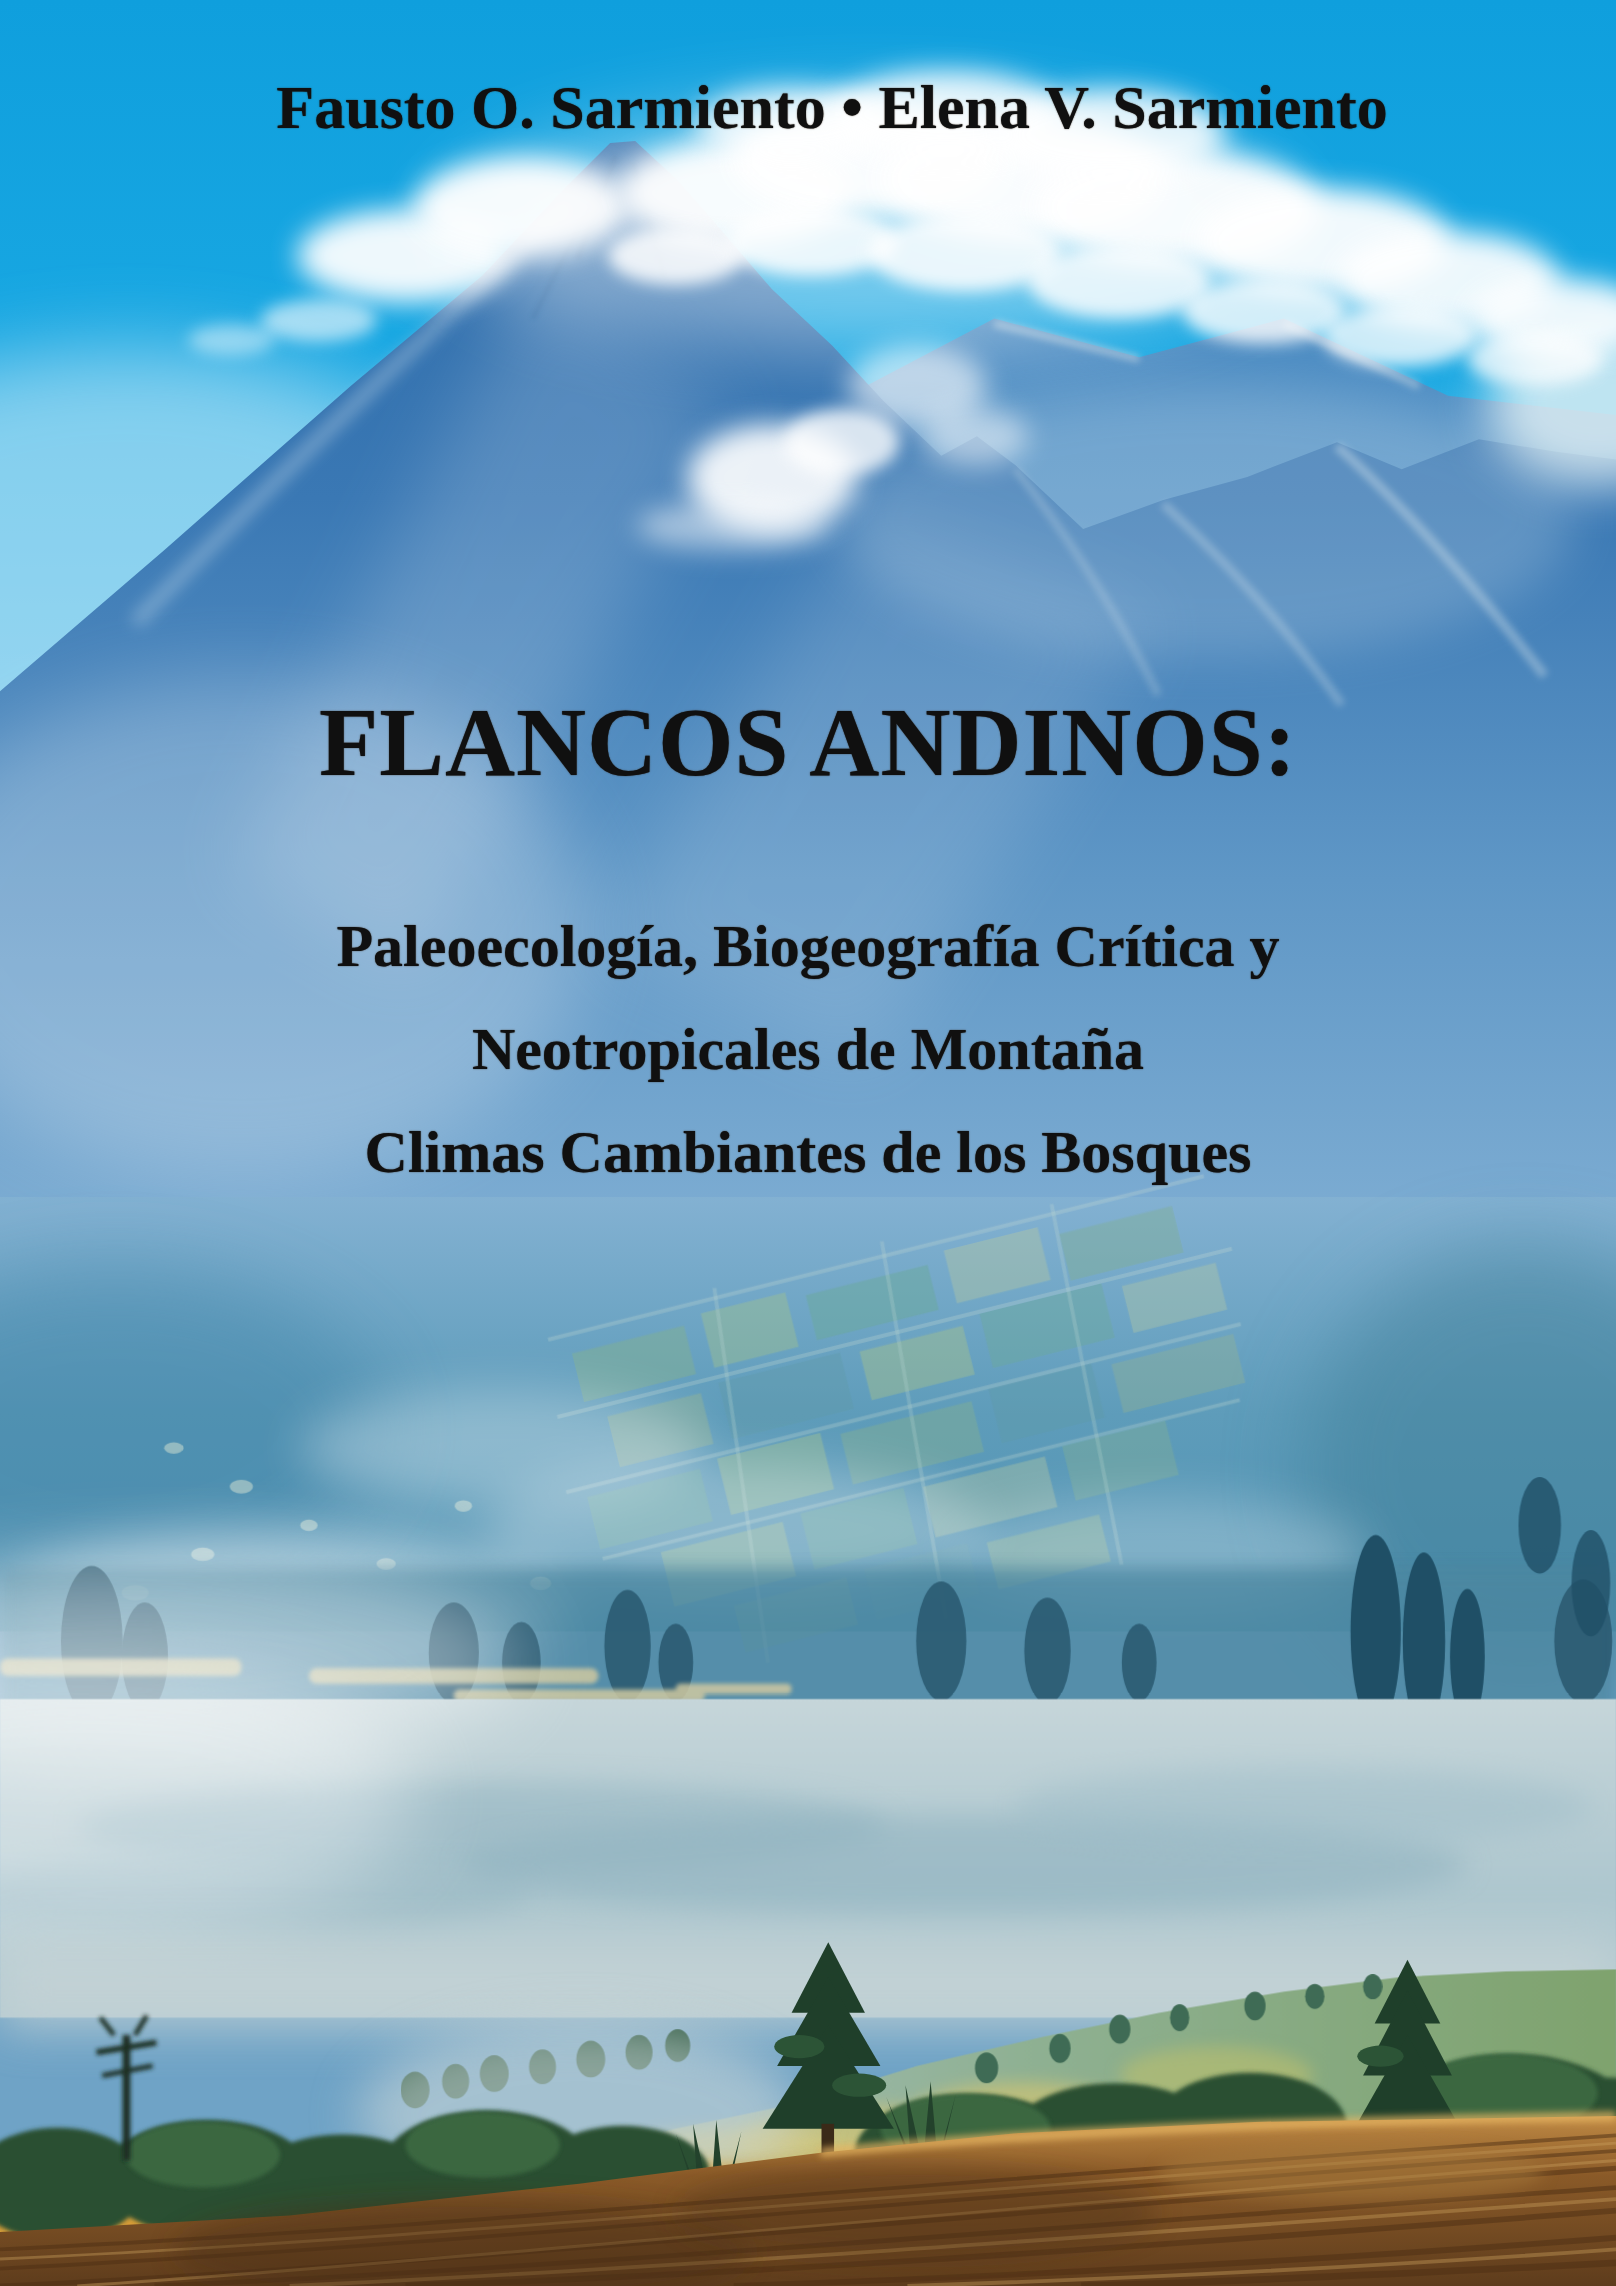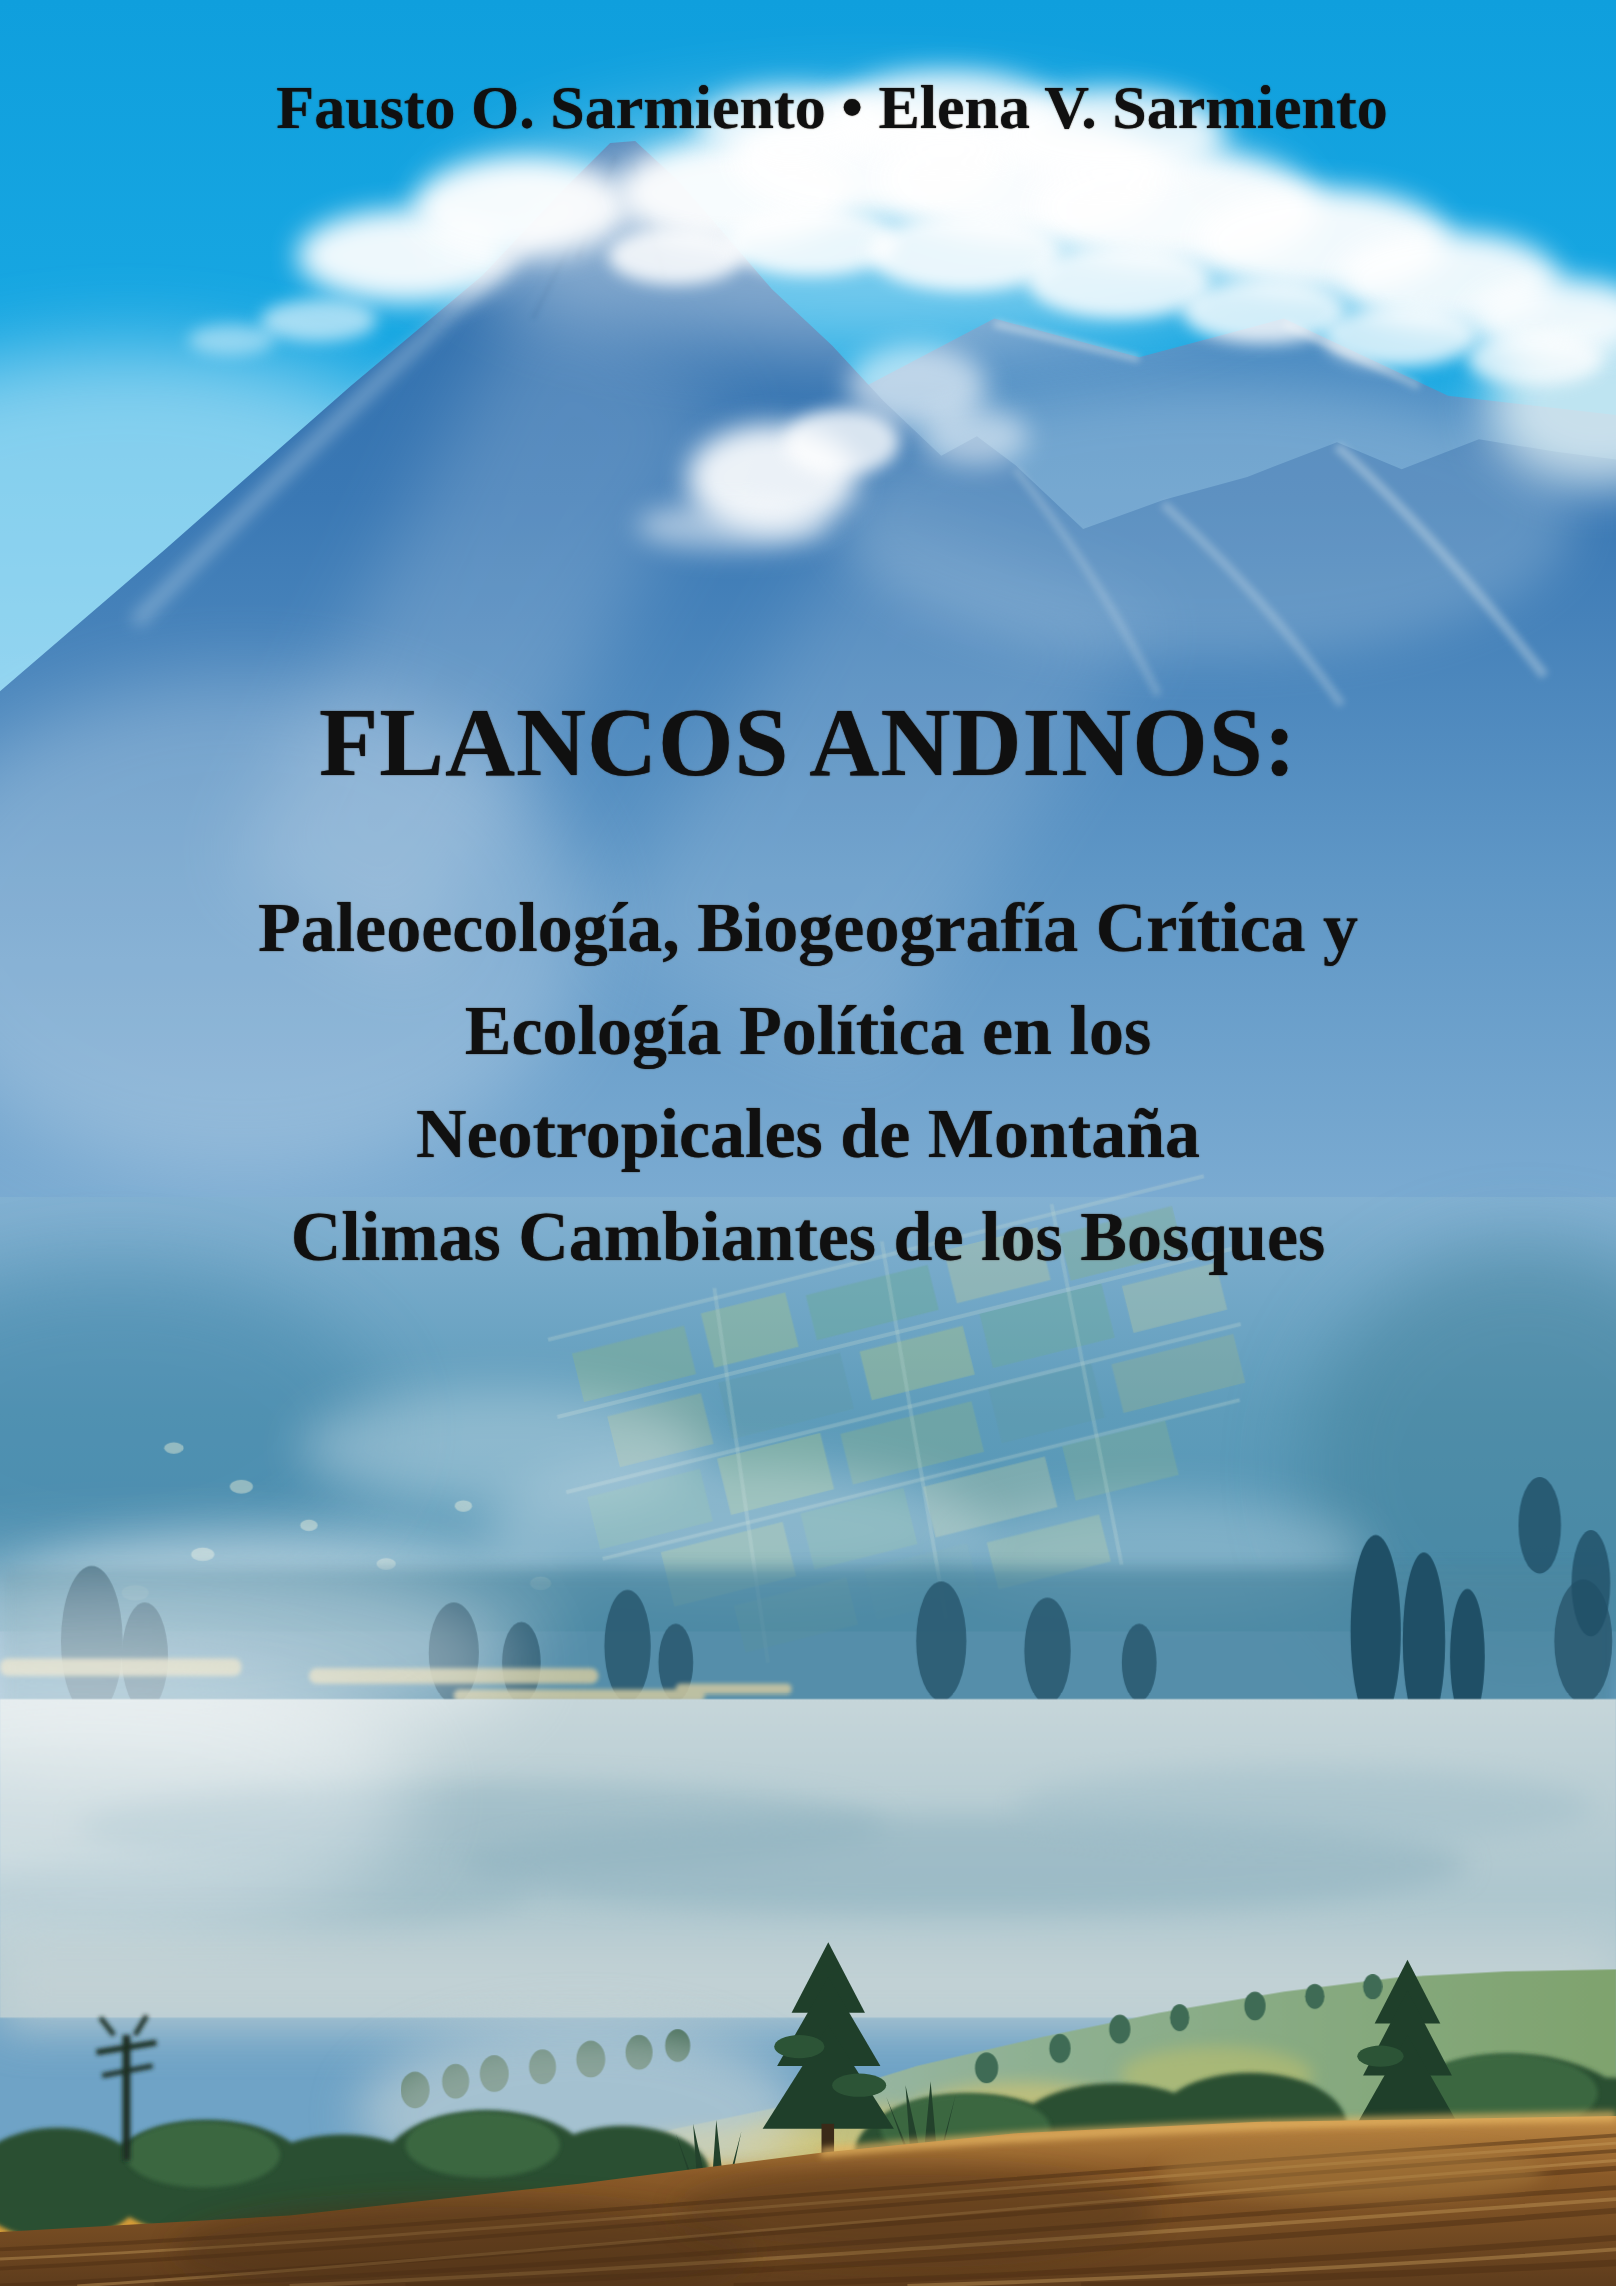--- a/index.html
+++ b/index.html
@@ -10,21 +10,21 @@
   }
   .scene{position:absolute;inset:0;width:1616px;height:2286px;display:block;}
   .text-layer{position:absolute;inset:0;}
   .text-layer > div{
     position:absolute;left:0;width:100%;text-align:center;
     color:#101010;font-weight:bold;white-space:nowrap;
     text-shadow:0 0 1.9px rgba(70,45,20,.45), 0 0 1px rgba(0,0,0,.55);
   }
   .authors{top:76px;font-size:62px;line-height:1;margin-left:24px;}
   .title{top:662px;font-size:97px;line-height:1;letter-spacing:1px;margin-top:32px;}
-  .subtitle{top:876px;font-size:70px;line-height:103px;}
+  .subtitle{top:895px;font-size:60px;line-height:103px;}
 </style>
 </head>
 <body>
 
 <svg class="scene" viewBox="0 0 1674 2368" preserveAspectRatio="none" aria-hidden="true">
   <defs>
     <linearGradient id="sky" x1="0" y1="0" x2="0" y2="1">
       <stop offset="0" stop-color="#0f9fdd"></stop>
       <stop offset=".25" stop-color="#18a7e2"></stop>
       <stop offset=".55" stop-color="#52bce8"></stop>
@@ -330,18 +330,17 @@
     <ellipse cx="950" cy="2292" rx="250" ry="48" fill="#4a2d13" opacity=".4" filter="url(#b14)"></ellipse>
     <ellipse cx="1400" cy="2250" rx="200" ry="30" fill="#a87b3e" opacity=".5" filter="url(#b8)"></ellipse>
   </g>
 </svg>
 
 <div class="text-layer">
   <div class="authors">Fausto O. Sarmiento • Elena V. Sarmiento</div>
   <div class="title">FLANCOS ANDINOS:</div>
   <div class="subtitle">
     <div>Paleoecología, Biogeografía Crítica y</div>
-    <div>Ecología Política en los</div>
     <div>Neotropicales de Montaña</div>
     <div>Climas Cambiantes de los Bosques</div>
   </div>
 </div>
 
 
 </body></html>

